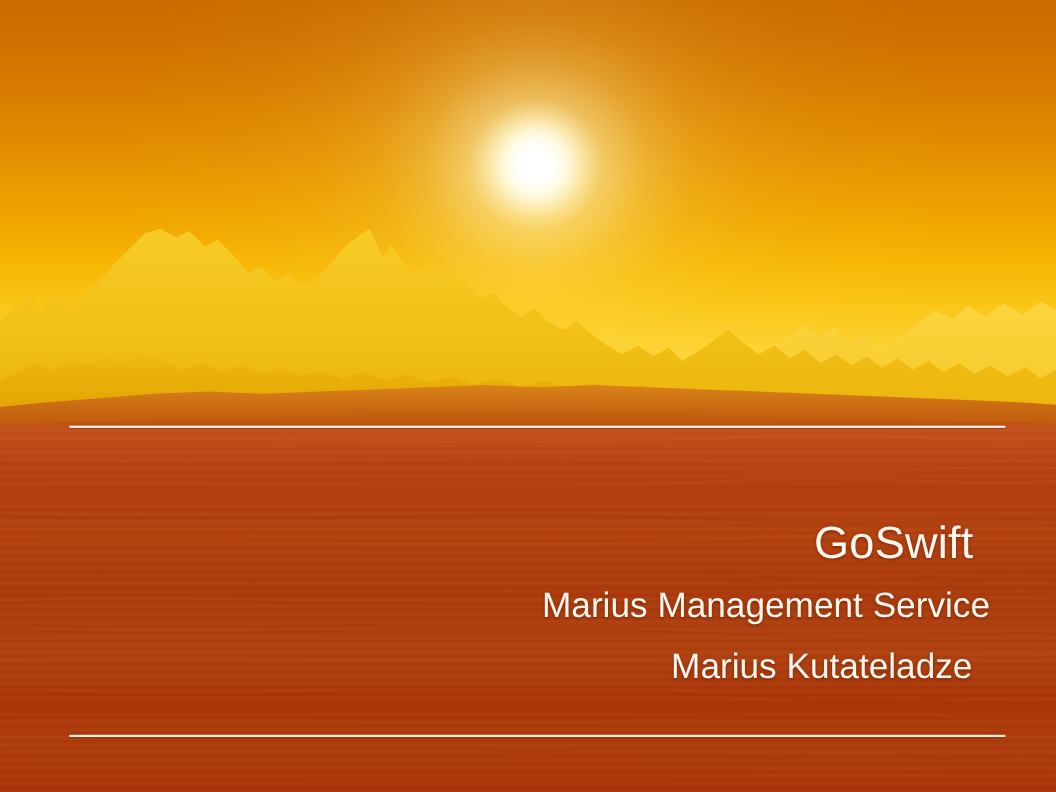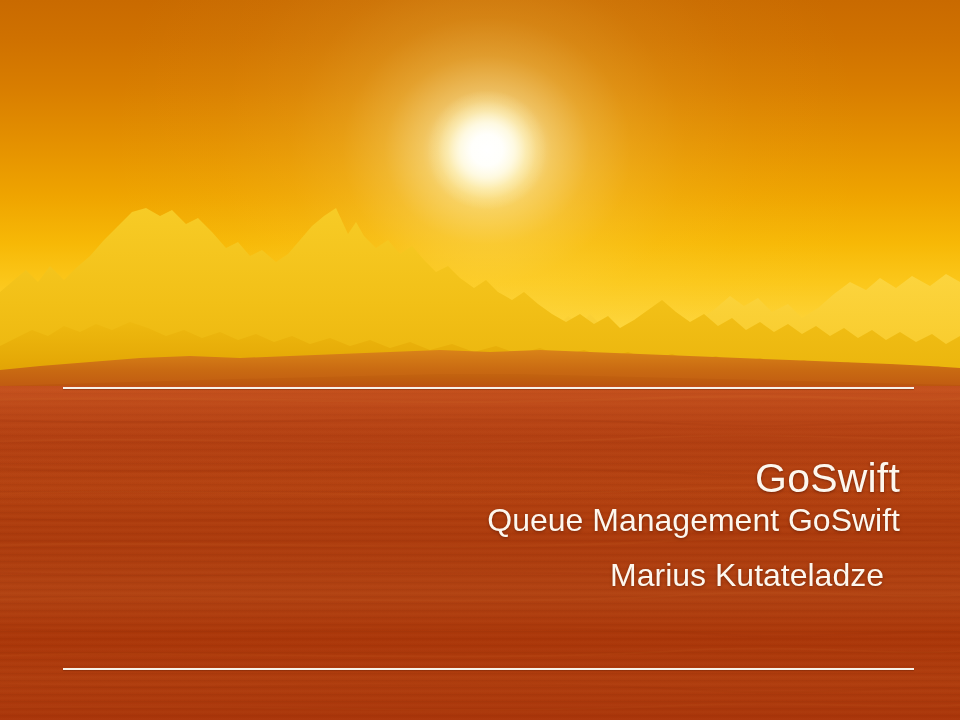--- a/index.html
+++ b/index.html
@@ -147,21 +147,21 @@
     top: 455px;
     width: 840px;
     text-align: right;
     color: #fdf7ee;
   }
   .slide-title {
     font-size: 41px;
     line-height: 46px;
     font-weight: normal;
     letter-spacing: 0.2px;
-    margin: 0;
+    margin: 15px;
     text-shadow: 0 1px 3px rgba(70,15,0,0.55);
   }
   .slide-subtitle {
     font-size: 32px;
     line-height: 39px;
     font-weight: normal;
     margin: 0;
     text-shadow: 0 1px 3px rgba(70,15,0,0.5);
   }
   .slide-author {
@@ -273,17 +273,17 @@
       <path stroke="#8f2a06" stroke-width="2" opacity="0.24" d="M-10,298 C210,308 450,290 700,304 C830,312 920,296 970,304"></path>
       <path stroke="#cf6a29" stroke-width="2" opacity="0.18" d="M-10,322 C190,316 430,330 670,320 C810,312 900,326 970,318"></path>
     </g>
   </svg>
 
   <div class="rule rule-top"></div>
   <div class="rule rule-bottom"></div>
 
   <div class="title-block">
     <div class="slide-title">GoSwift</div>
-    <div class="slide-subtitle">Queue Management GoSwift</div>
+    <div class="slide-subtitle">Marius Management Service</div>
     <div class="slide-author">Marius Kutateladze</div>
   </div>
 
 </div>
 
 </body></html>

